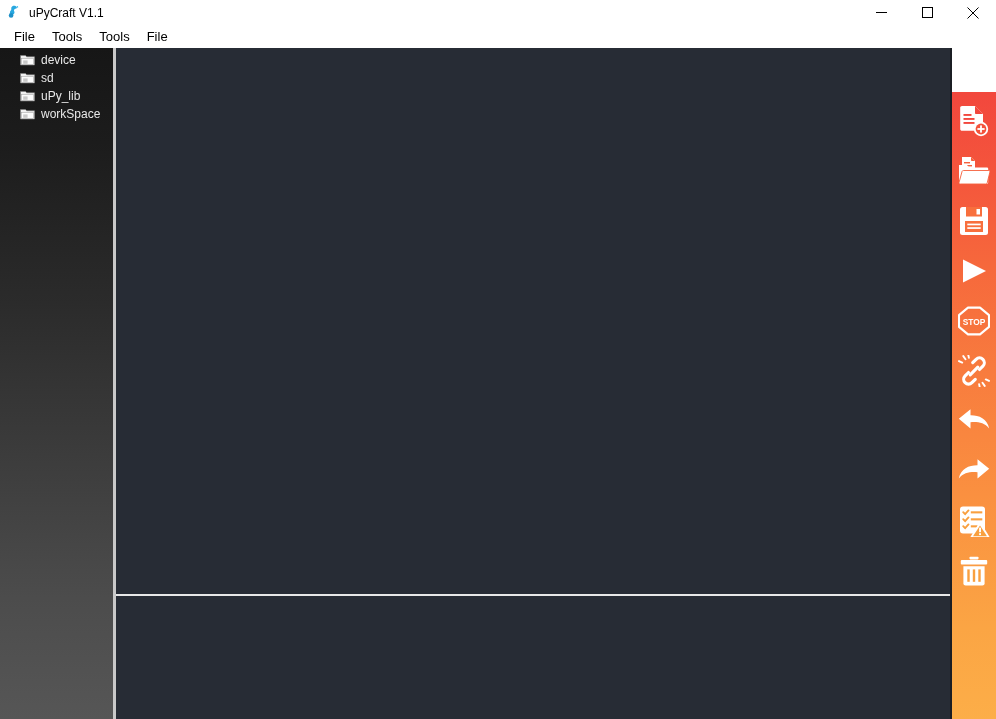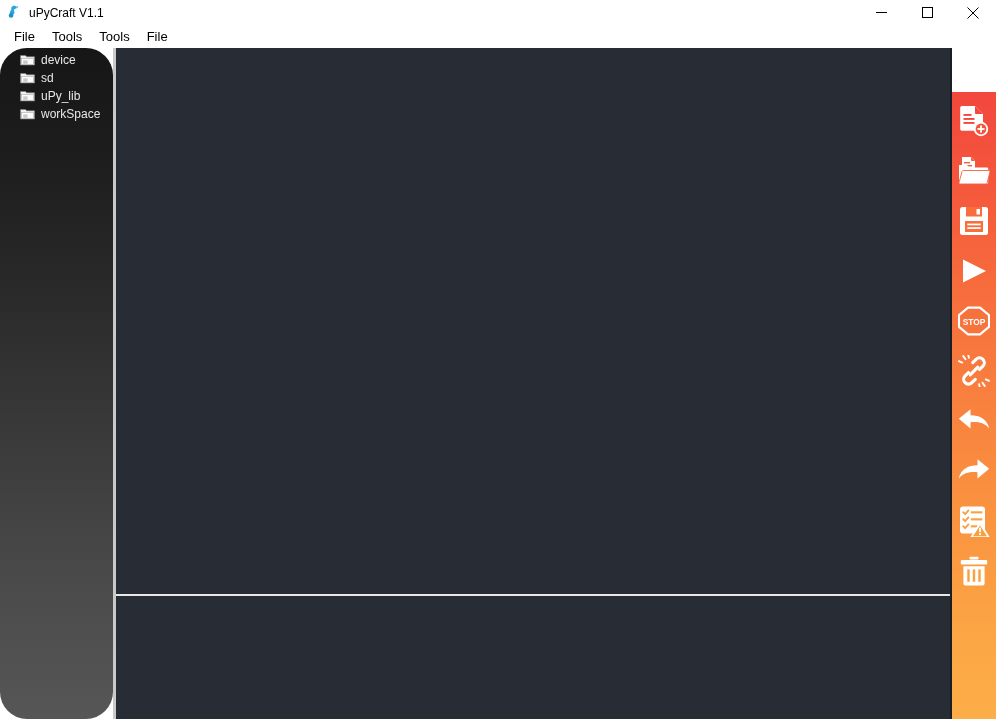--- a/index.html
+++ b/index.html
@@ -98,21 +98,20 @@
   }
 
   
   .sidebar {
     position: absolute;
     left: 0; top: 0;
     width: 113px;
     height: 671px;
     background: linear-gradient(to bottom, #161616 0%, #1c1c1c 14%, #2b2b2b 38%, #3d3d3d 62%, #4c4c4c 82%, #565656 100%);
     overflow: hidden;
-    border-radius: 27px;
   }
   .tree {
     padding-top: 3px;
   }
   .tree-item {
     display: flex;
     align-items: center;
     height: 18px;
     padding-left: 20px;
     cursor: default;

